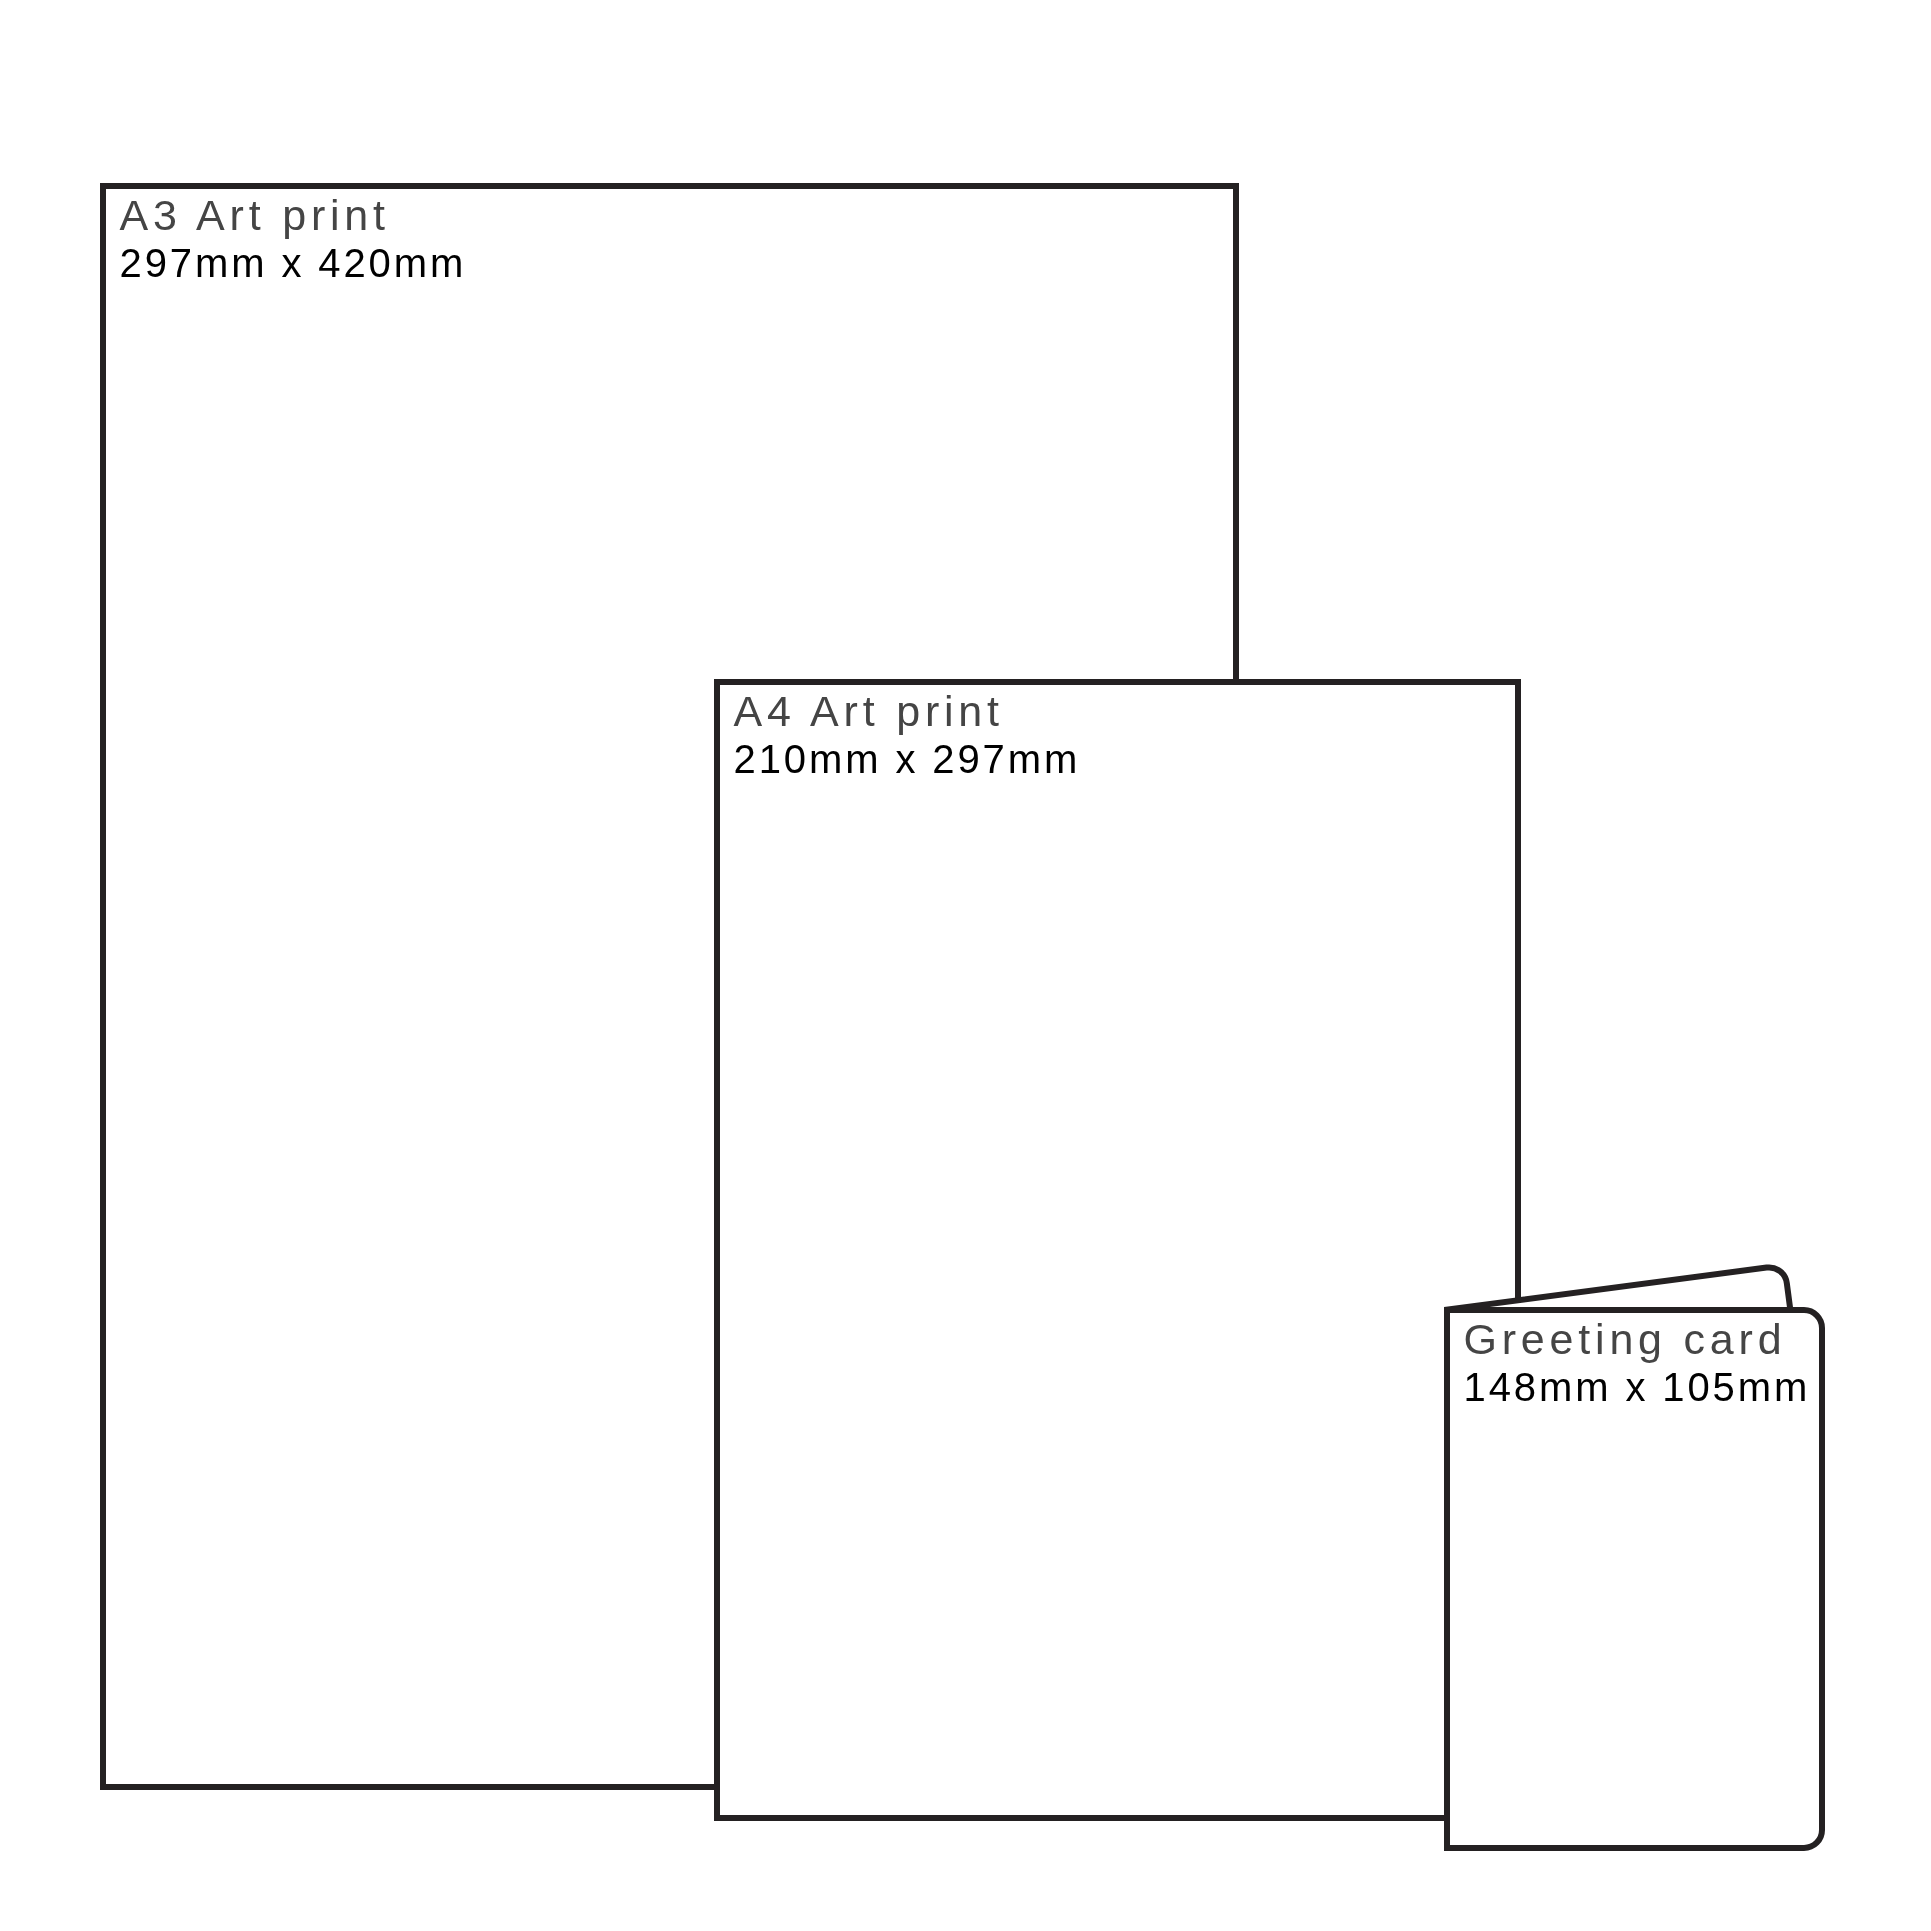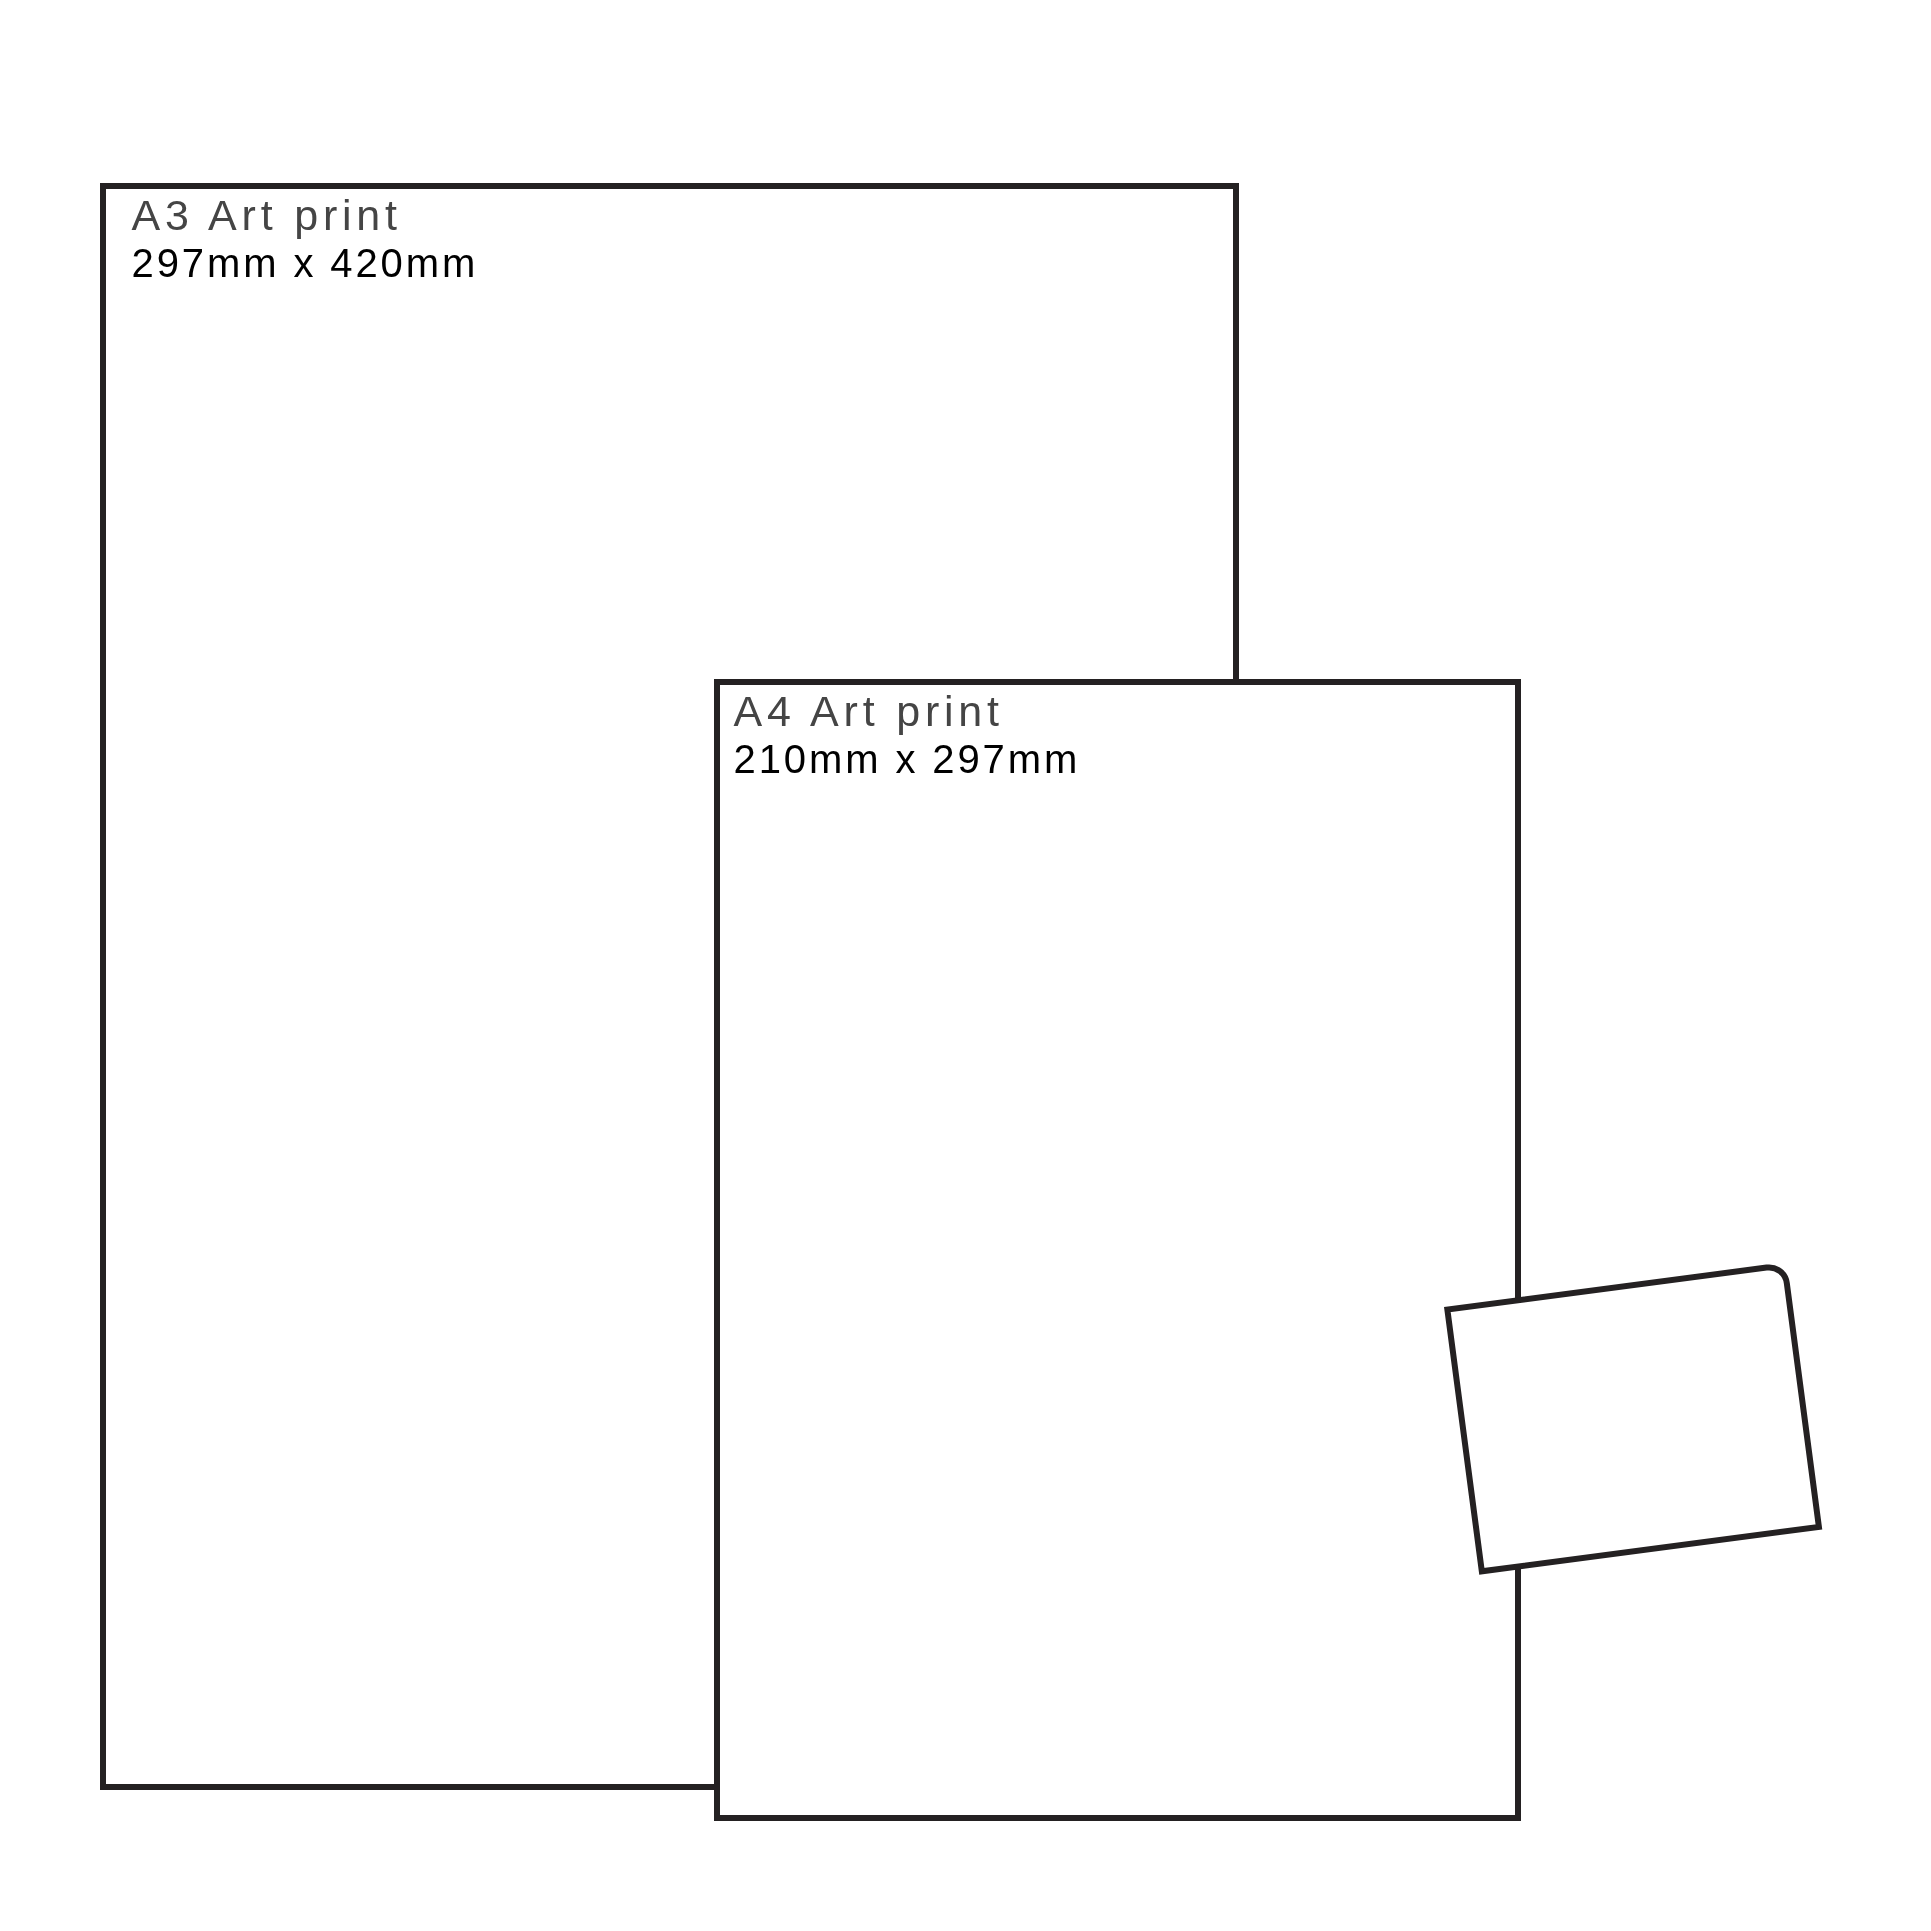--- a/index.html
+++ b/index.html
@@ -20,21 +20,20 @@
     box-sizing: border-box;
     background: #ffffff;
     border: 6.8px solid #242122;
   }
   .a3 {
     left: 100px;
     top: 183px;
     width: 1139px;
     height: 1607px;
     z-index: 1;
-    padding-left: 12px;
   }
   .a4 {
     left: 714px;
     top: 679px;
     width: 807px;
     height: 1142px;
     z-index: 2;
   }
   .card-back {
     position: absolute;
@@ -91,15 +90,21 @@
 
   <div class="sheet a4">
     <div class="label">
       <div class="title">A4 Art print</div>
       <div class="dims">210mm x 297mm</div>
     </div>
   </div>
 
   <div class="card-back"></div>
 
+  <div class="sheet card-front">
+    <div class="label">
+      <div class="title">Greeting card</div>
+      <div class="dims">148mm x 105mm</div>
+    </div>
+  </div>
 
 </div>
 
 
 </body></html>

